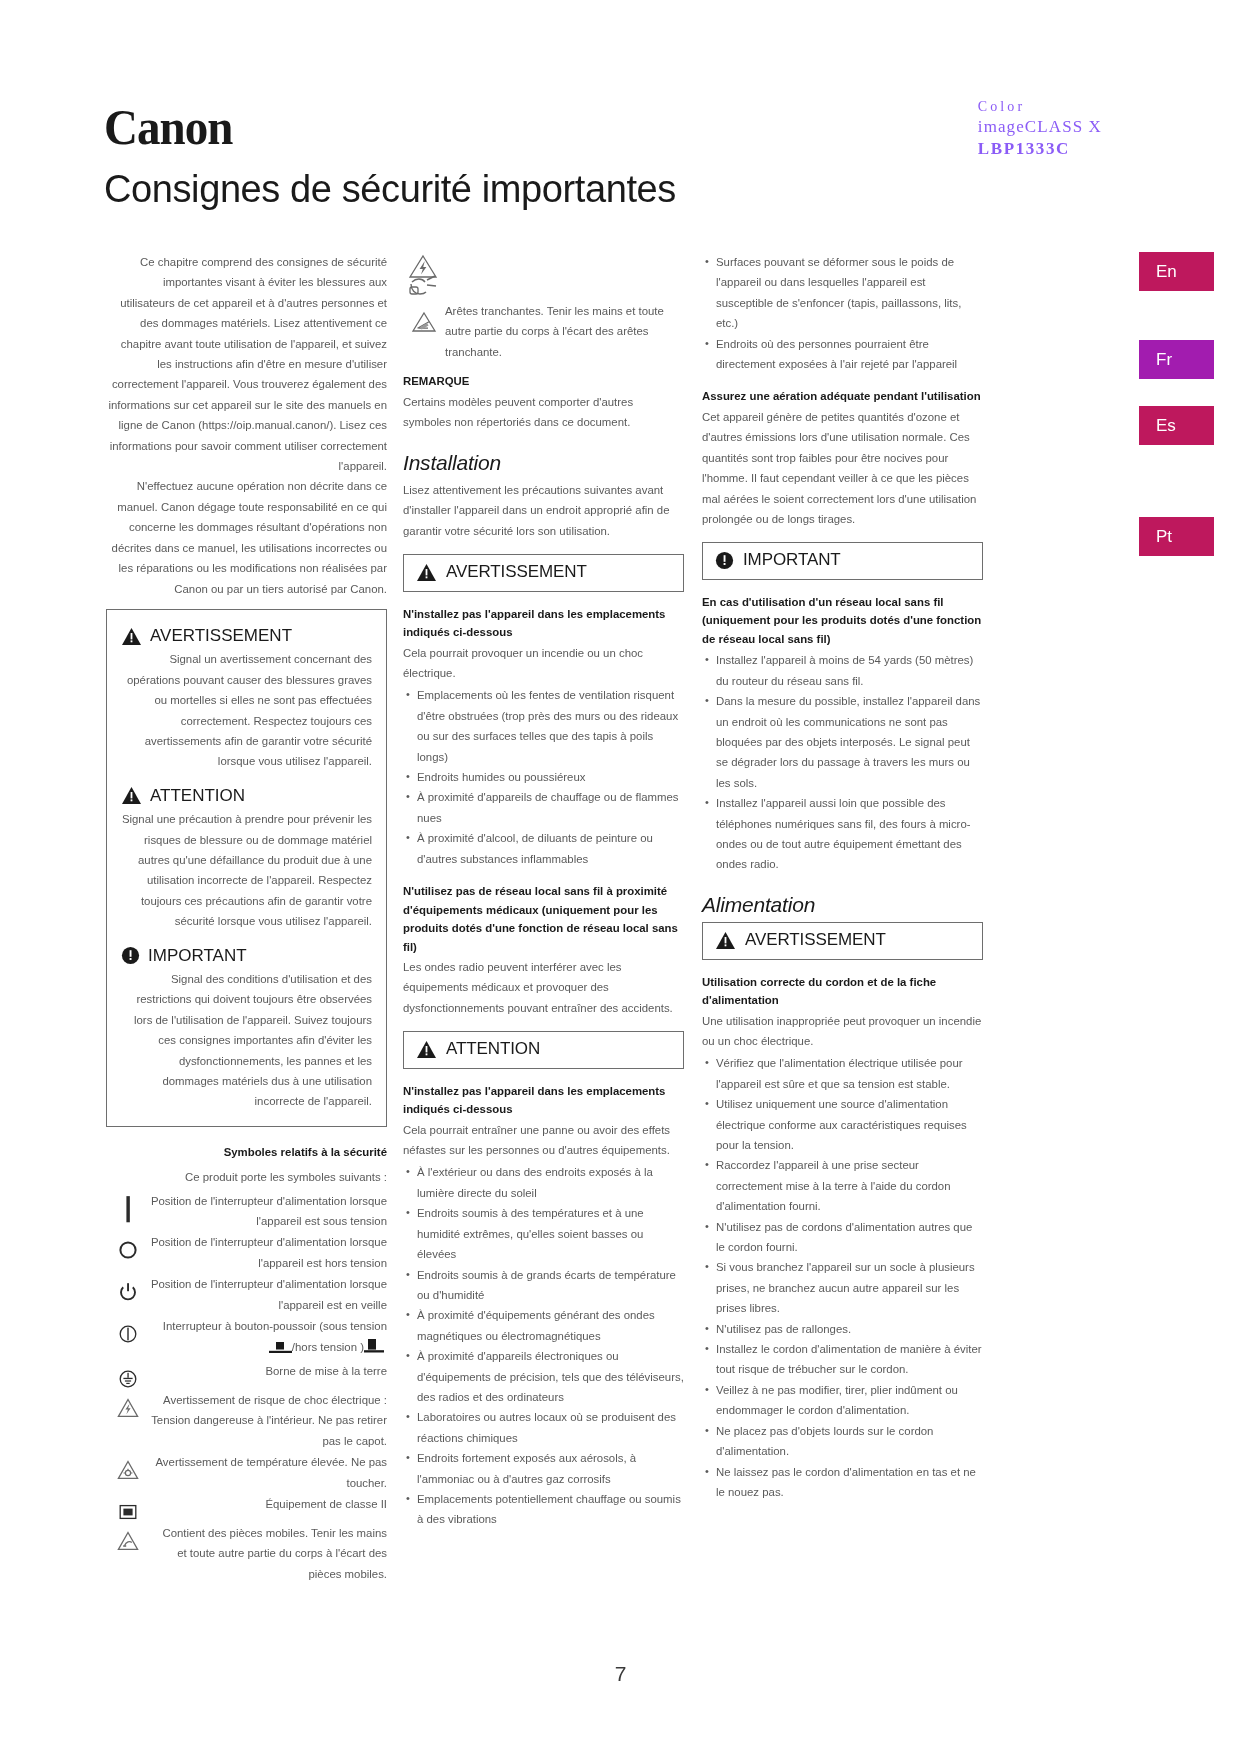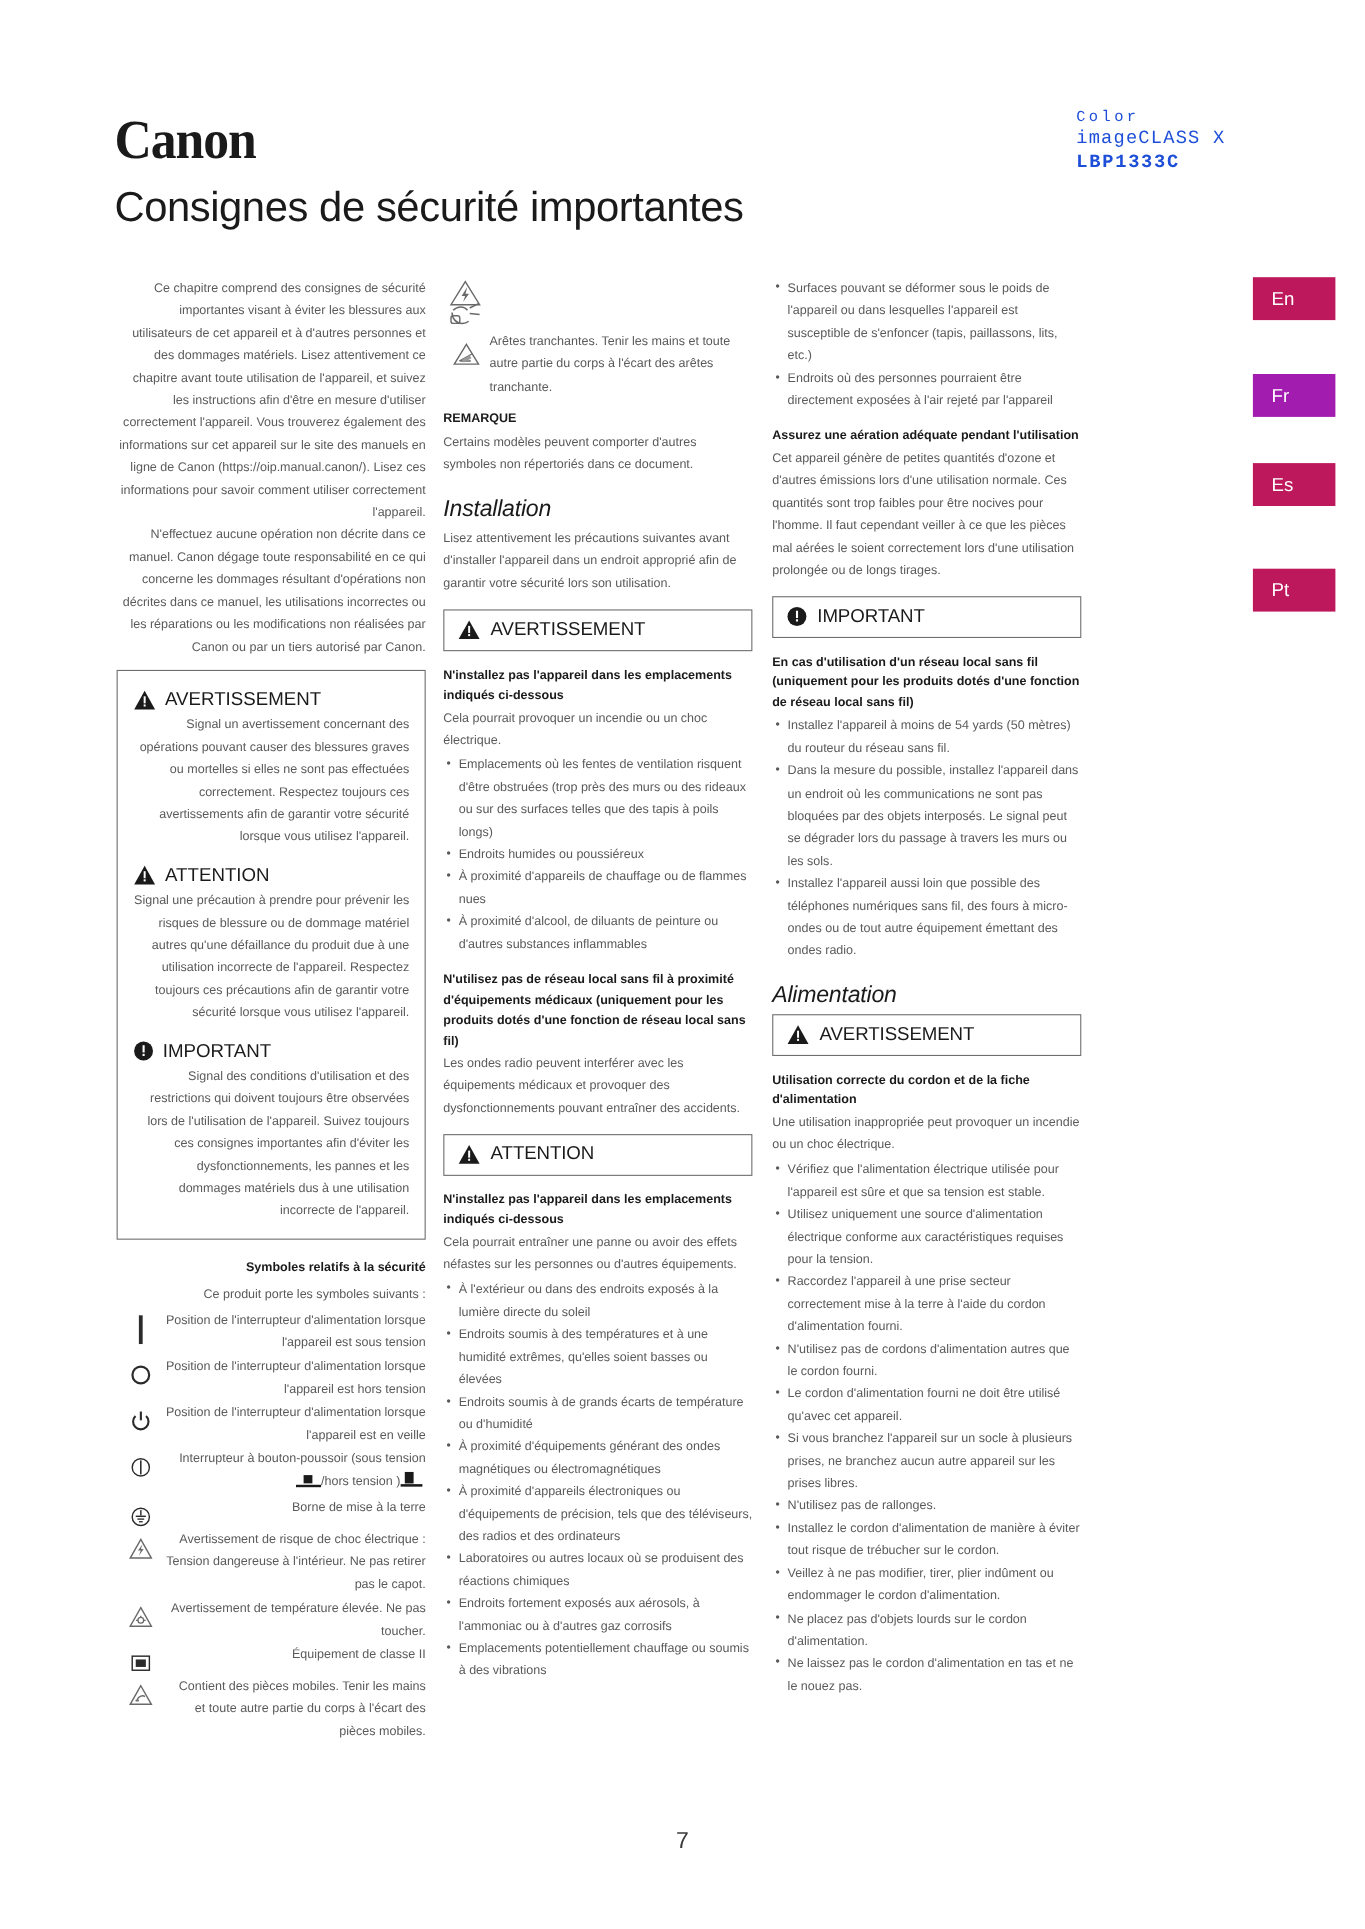--- a/index.html
+++ b/index.html
@@ -15,22 +15,22 @@
   
   .hdr{position:absolute;left:104px;top:98px;width:1010px;height:120px;}
   .canon-logo{
     font-family:"Liberation Serif","DejaVu Serif",serif;
     font-weight:700;font-size:50px;letter-spacing:-1px;
     color:#1a1a1a;line-height:1;
     position:absolute;left:0;top:4px;
     font-stretch:condensed;
     transform:scaleX(0.94);transform-origin:left top;
   }
-  .model{position:absolute;right:0;top:0;text-align:left;
-    font-family:Liberation Mono, monospace;color:#1d4ed8;}
+  .model{position:absolute;right:12px;top:0;text-align:left;
+    font-family:Liberation Serif, serif;color:#8b5cf6;}
   .model .l1{font-size:14px;letter-spacing:3.1px;font-weight:400;line-height:18px;}
   .model .l2{font-size:17px;letter-spacing:1.1px;font-weight:400;line-height:21px;}
   .model .l3{font-size:17px;letter-spacing:1.6px;font-weight:700;line-height:22px;margin-top:1px;}
 
   .page-title{
     position:absolute;left:104px;top:168px;
     font-size:38px;font-weight:400;color:#1a1a1a;
     letter-spacing:-0.4px;
     font-family:"Liberation Sans","DejaVu Sans",sans-serif;
   }
@@ -123,21 +123,21 @@
     </div>
   </div>
   <div class="page-title">Consignes de sécurité importantes</div>
 
   <div class="langtab" style="top:252px;">
     <span>En</span>
   </div>
   <div class="langtab active" style="top:340px;">
     <span>Fr</span>
   </div>
-  <div class="langtab" style="top:421px;">
+  <div class="langtab" style="top:406px;">
     <span>Es</span>
   </div>
   <div class="langtab" style="top:517px;">
     <span>Pt</span>
   </div>
 
   <div class="col col1">
     <p class="body-txt">Ce chapitre comprend des consignes de sécurité importantes visant à éviter les blessures aux utilisateurs de cet appareil et à d'autres personnes et des dommages matériels. Lisez attentivement ce chapitre avant toute utilisation de l'appareil, et suivez les instructions afin d'être en mesure d'utiliser correctement l'appareil. Vous trouverez également des informations sur cet appareil sur le site des manuels en ligne de Canon (https://oip.manual.canon/). Lisez ces informations pour savoir comment utiliser correctement l'appareil.</p>
     <p class="body-txt">N'effectuez aucune opération non décrite dans ce manuel. Canon dégage toute responsabilité en ce qui concerne les dommages résultant d'opérations non décrites dans ce manuel, les utilisations incorrectes ou les réparations ou les modifications non réalisées par Canon ou par un tiers autorisé par Canon.</p>
 
@@ -397,21 +397,20 @@
       <span class="lbl">AVERTISSEMENT</span>
     </div>
 
     <p class="subhead">Utilisation correcte du cordon et de la fiche d'alimentation</p>
     <p class="body-txt">Une utilisation inappropriée peut provoquer un incendie ou un choc électrique.</p>
     <ul class="b">
       <li>Vérifiez que l'alimentation électrique utilisée pour l'appareil est sûre et que sa tension est stable.</li>
       <li>Utilisez uniquement une source d'alimentation électrique conforme aux caractéristiques requises pour la tension.</li>
       <li>Raccordez l'appareil à une prise secteur correctement mise à la terre à l'aide du cordon d'alimentation fourni.</li>
       <li>N'utilisez pas de cordons d'alimentation autres que le cordon fourni.</li>
-      <li>Le cordon d'alimentation fourni ne doit être utilisé qu'avec cet appareil.</li>
       <li>Si vous branchez l'appareil sur un socle à plusieurs prises, ne branchez aucun autre appareil sur les prises libres.</li>
       <li>N'utilisez pas de rallonges.</li>
       <li>Installez le cordon d'alimentation de manière à éviter tout risque de trébucher sur le cordon.</li>
       <li>Veillez à ne pas modifier, tirer, plier indûment ou endommager le cordon d'alimentation.</li>
       <li>Ne placez pas d'objets lourds sur le cordon d'alimentation.</li>
       <li>Ne laissez pas le cordon d'alimentation en tas et ne le nouez pas.</li>
     </ul>
   </div>
 
   <div class="pgnum">7</div>

